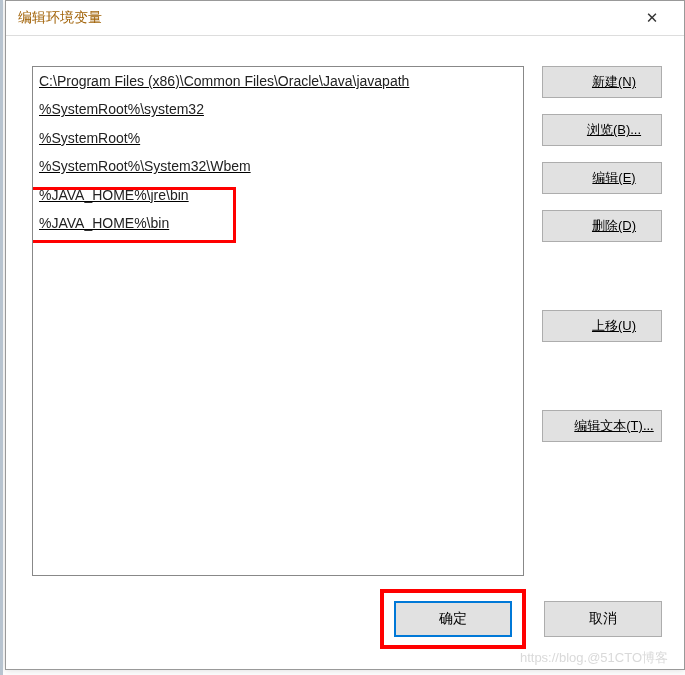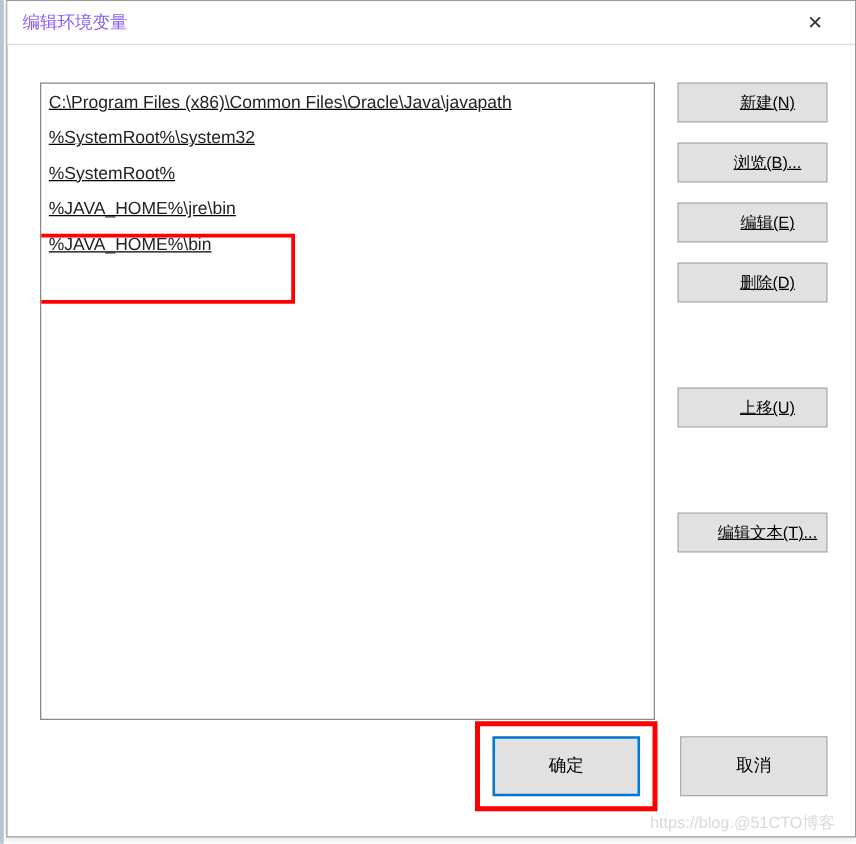--- a/index.html
+++ b/index.html
@@ -25,21 +25,21 @@
       height: 35px;
       display: flex;
       align-items: center;
       justify-content: space-between;
       padding: 0 12px 0 12px;
       background: #fff;
       border-bottom: 1px solid #ddd;
     }
     .titlebar .title {
       font-size: 14px;
-      color: #8b5cf6;
+      color: #a16207;
     }
     .close-btn {
       width: 40px;
       height: 28px;
       display: flex;
       align-items: center;
       justify-content: center;
       font-size: 15px;
       color: #333;
       cursor: pointer;
@@ -92,21 +92,21 @@
     .footer {
       position: absolute;
       bottom: 20px;
       right: 22px;
       display: flex;
       gap: 18px;
       align-items: center;
     }
     .footer-btn {
       width: 118px;
-      height: 48px;
+      height: 36px;
       background: #e1e1e1;
       border: 1px solid #adadad;
       font-family: inherit;
       font-size: 14px;
       cursor: pointer;
     }
     .footer-btn.ok {
       border: 2px solid #0078d7;
       background: #e1e1e1;
     }
@@ -132,20 +132,21 @@
   <div class="titlebar">
     <span class="title">编辑环境变量</span>
     <span class="close-btn">✕</span>
   </div>
 
   <div class="content">
     <div class="listbox">
       <div class="list-item">C:\Program Files (x86)\Common Files\Oracle\Java\javapath</div>
       <div class="list-item">%SystemRoot%\system32</div>
       <div class="list-item">%SystemRoot%</div>
+      <div class="list-item">%SystemRoot%\System32\Wbem</div>
       <div class="list-item">%JAVA_HOME%\jre\bin</div>
       <div class="list-item">%JAVA_HOME%\bin</div>
       <div class="highlight-box" style="left:-4px; top:120px; width:207px; height:56px;"></div>
     </div>
 
     <div class="button-col">
       <button class="win-btn">新建(N)</button>
       <button class="win-btn">浏览(B)...</button>
       <button class="win-btn">编辑(E)</button>
       <button class="win-btn">删除(D)</button>

